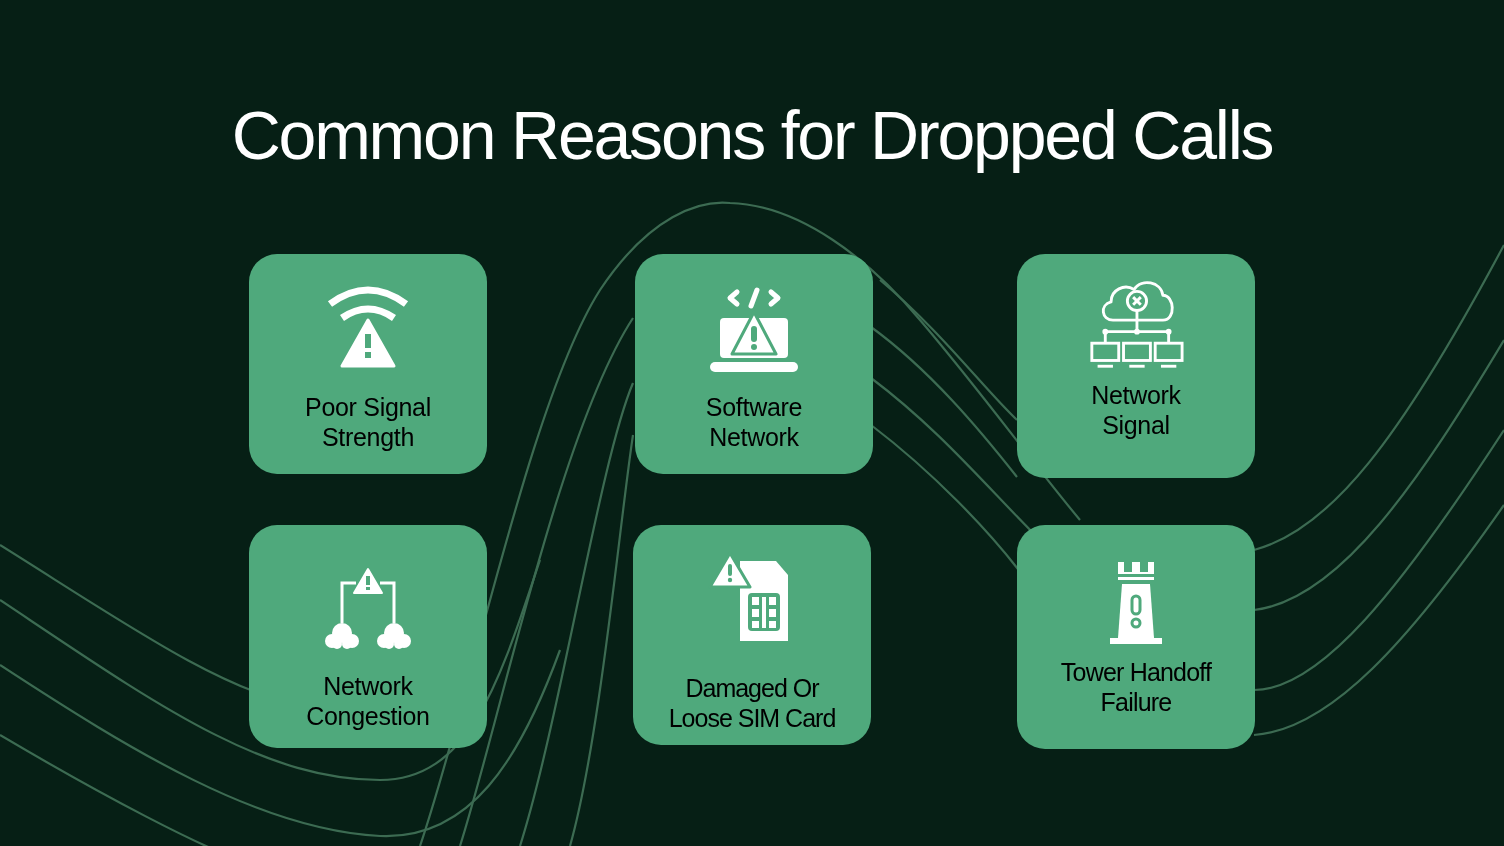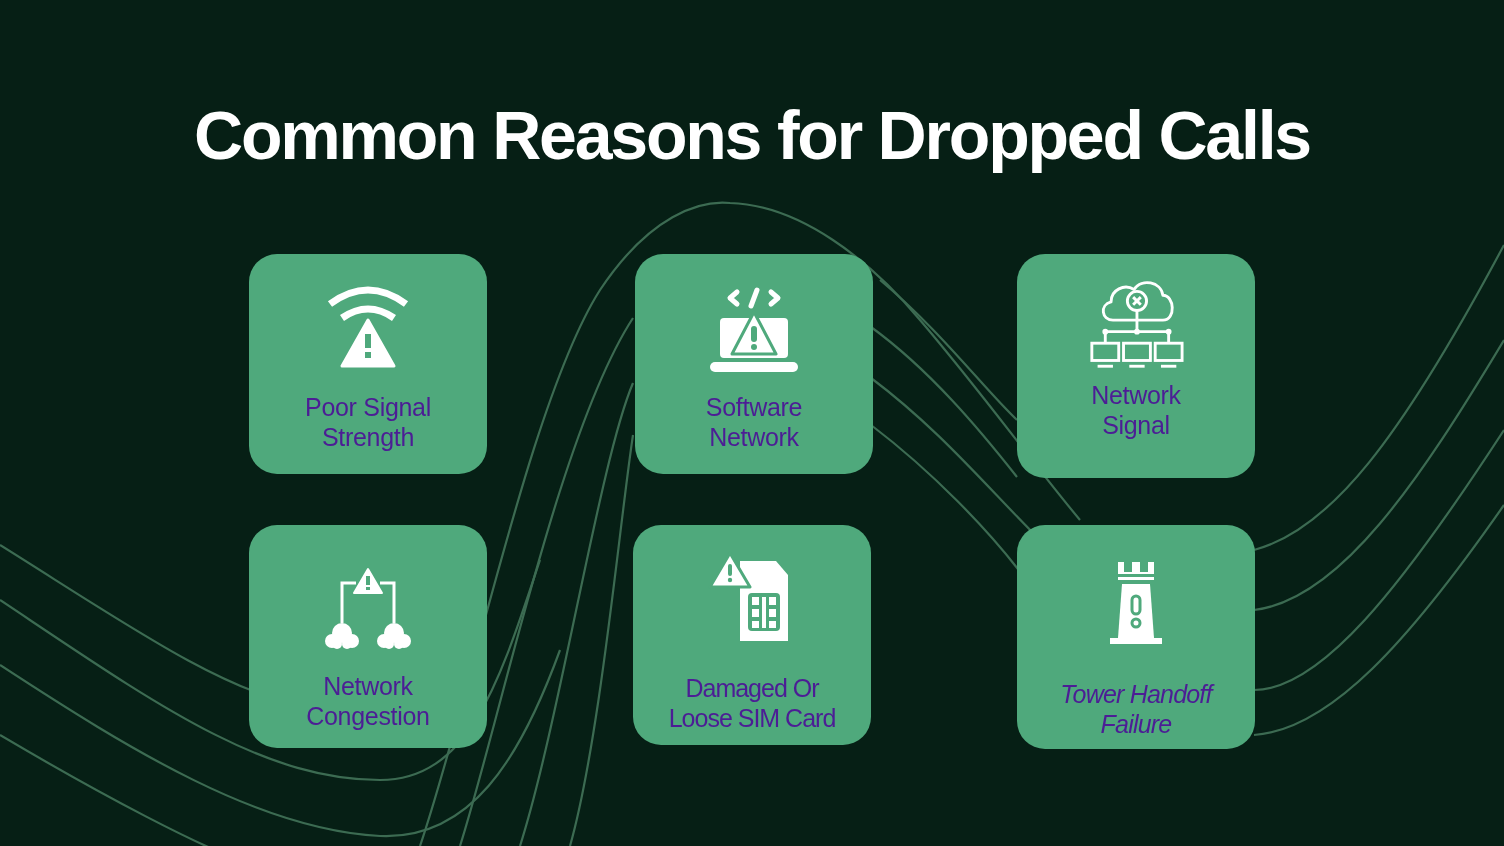--- a/index.html
+++ b/index.html
@@ -7,32 +7,32 @@
     width: 1504px; height: 846px; overflow: hidden;
     background: #061f15;
     font-family: "Liberation Sans", "DejaVu Sans", sans-serif;
     position: relative;
   }
   .waves { position: absolute; left: 0; top: 0; width: 1504px; height: 846px; z-index: 0; }
   .waves path { fill: none; stroke: #3c6b52; stroke-width: 2.2; }
   .title {
     position: absolute; left: 0; right: 0; top: 96px;
     text-align: center; color: #ffffff;
-    font-size: 68px; font-weight: 700; letter-spacing: -2.2px;
+    font-size: 68px; font-weight: 400; letter-spacing: -2.2px;
     z-index: 2; margin: 0;
   }
   .card {
     position: absolute; width: 238px; height: 220px;
     background: #4fa97c; border-radius: 28px; z-index: 1;
     display: flex; flex-direction: column; align-items: center;
     box-sizing: border-box;
   }
   .card .icon { margin-top: 28px; width: 96px; height: 96px; display: flex; align-items: center; justify-content: center; }
   .card .label {
-    margin-top: 14px; color: #4c1d95; font-size: 25px; line-height: 30px;
+    margin-top: 14px; color: #000000; font-size: 25px; line-height: 30px;
     text-align: center; letter-spacing: -0.3px; padding: 0 12px;
   }
   .card svg { display: block; }
 </style>
 </head>
 <body>
 
 <svg class="waves" viewBox="0 0 1504 846">
 
   <path d="M0,545 C120,620 220,690 300,705 C400,720 450,640 480,560"></path>
@@ -175,17 +175,17 @@
   <div class="icon" style="margin-top:30px;">
     <svg width="60" height="90" viewBox="0 0 60 90">
       <path d="M12,4 L18,4 L18,14 L26,14 L26,4 L34,4 L34,14 L42,14 L42,4 L48,4 L48,22 L12,22 Z" fill="#fff"></path>
       <rect x="12" y="16" width="36" height="3" fill="#4fa97c"></rect>
       <path d="M16,26 L44,26 L48,80 L12,80 Z" fill="#fff"></path>
       <rect x="26" y="38" width="8" height="18" rx="4" fill="none" stroke="#4fa97c" stroke-width="3"></rect>
       <circle cx="30" cy="65" r="4" fill="none" stroke="#4fa97c" stroke-width="3"></circle>
       <rect x="4" y="80" width="52" height="6" fill="#fff"></rect>
     </svg>
   </div>
-  <div class="label" style="margin-top:28px; letter-spacing:-0.8px;font-style:italic;">
+  <div class="label" style="margin-top:6px; letter-spacing:-0.8px;">
     <div>Tower Handoff</div>
     <div>Failure</div>
   </div>
 </div>
 
 </body></html>

